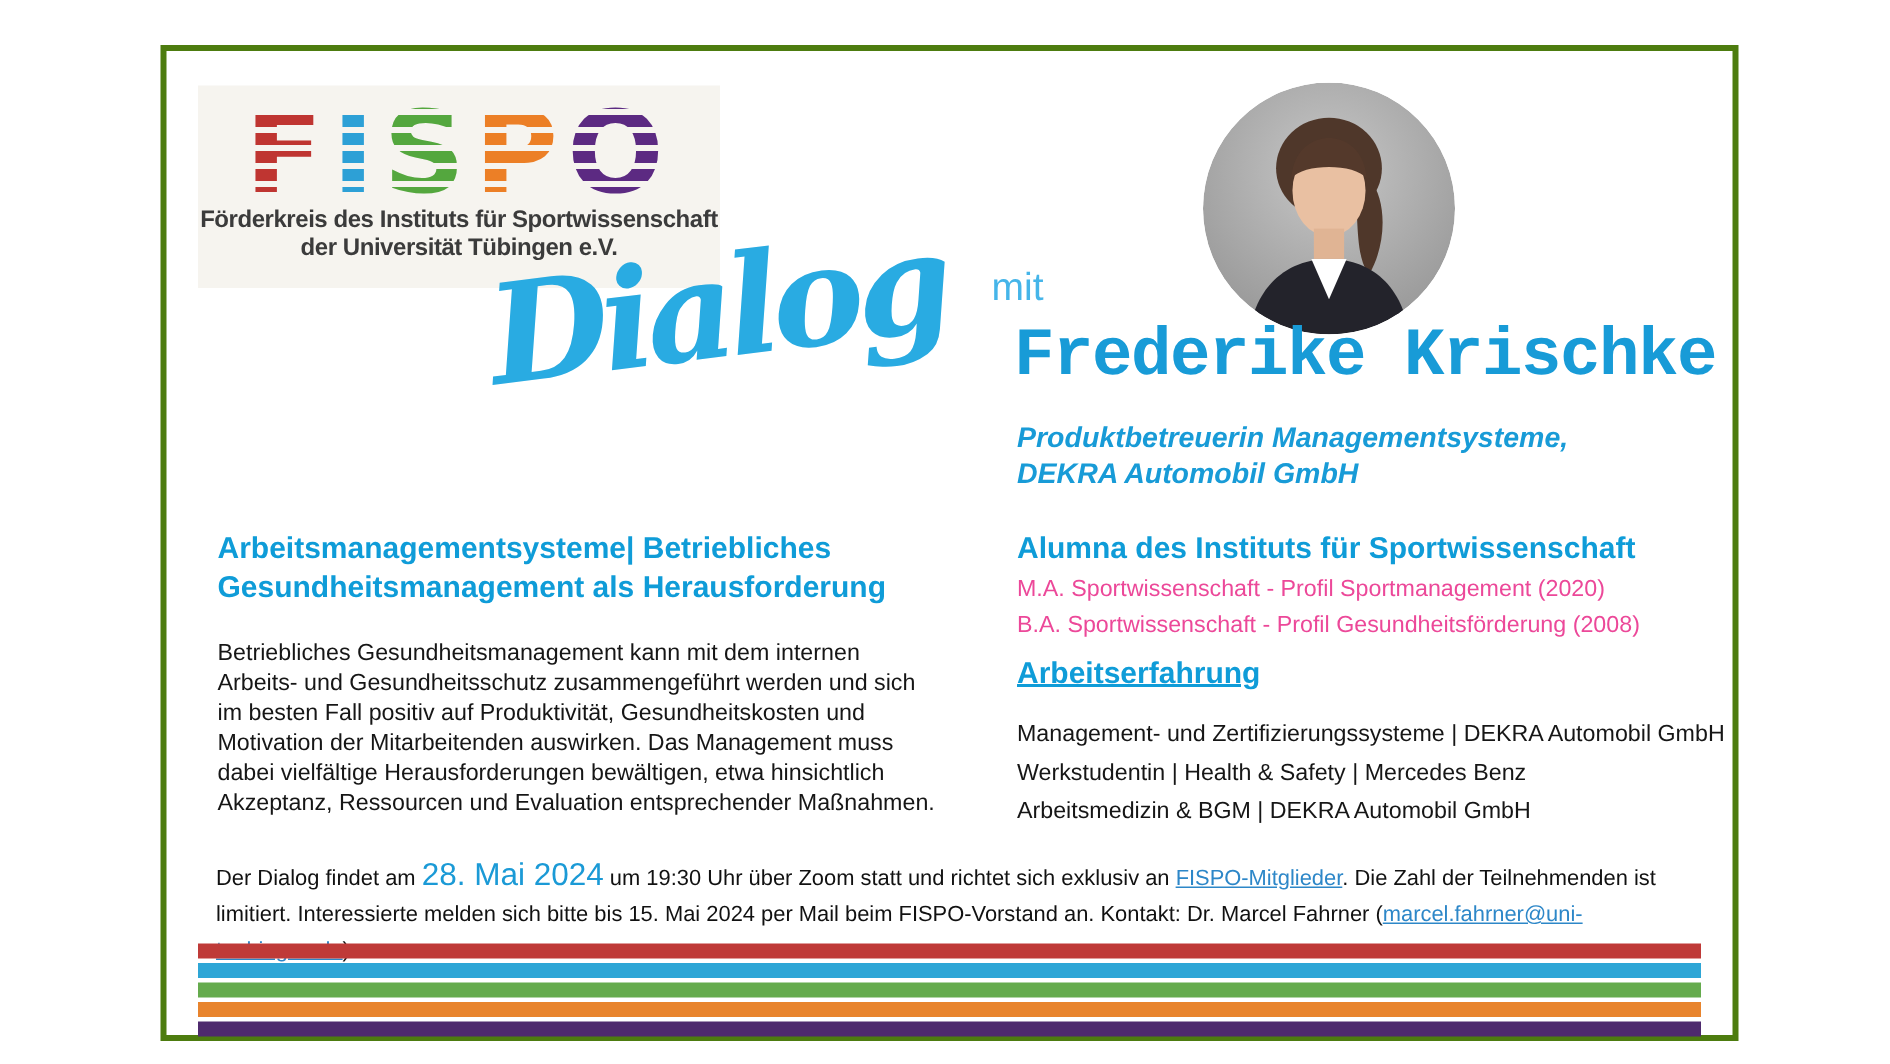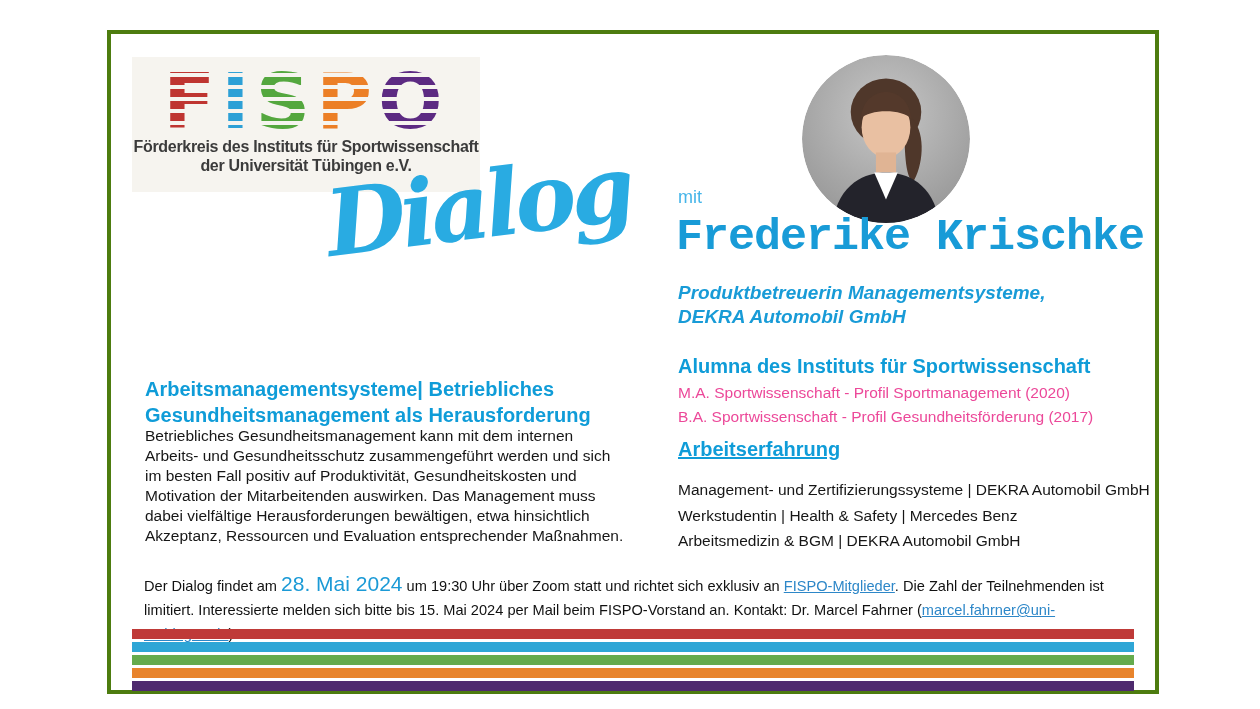--- a/index.html
+++ b/index.html
@@ -21,21 +21,21 @@
   
   .dialog-script{position:absolute;left:152px;top:118px;width:430px;text-align:center;
                  font-family:"DejaVu Serif",serif;font-style:italic;font-weight:bold;
                  font-size:92px;letter-spacing:-5px;transform:rotate(-7deg);}
 
   
   .photo{position:absolute;left:691px;top:21px;width:168px;height:168px;border-radius:50%;overflow:hidden;}
   .photo svg{display:block;width:100%;height:100%;}
 
   
-  .mit{position:absolute;left:567px;top:142px;font-size:18px;margin-top:11px;}
+  .mit{position:absolute;left:550px;top:142px;font-size:26px;}
   .speaker-name{position:absolute;left:565px;top:178px;font-size:45px;font-weight:bold;
                 font-family:Liberation Mono, monospace;letter-spacing:-1px;}
   .speaker-role{position:absolute;left:567px;top:247px;font-size:19px;font-weight:bold;
                 font-style:italic;line-height:24px;}
 
   
   .col-heading{font-size:20px;font-weight:bold;line-height:26px;}
   .topic-heading{position:absolute;left:34px;top:319px;width:470px;}
   .topic-body{position:absolute;left:34px;top:392px;width:485px;font-size:15.5px;
               line-height:20px;color:#161616;}
@@ -96,27 +96,27 @@
       </svg>
     </div>
 
     <div class="mit" style="color: rgb(69, 181, 233);">mit</div>
     <div class="speaker-name" style="color: rgb(24, 155, 215);">Frederike Krischke</div>
     <div class="speaker-role" style="color: rgb(24, 155, 215);">
       <div>Produktbetreuerin Managementsysteme,</div>
       <div>DEKRA Automobil GmbH</div>
     </div>
 
-    <div class="col-heading topic-heading" style="color: rgb(15, 156, 216); margin-top: 23px;">Arbeitsmanagementsysteme| Betriebliches Gesundheitsmanagement als Herausforderung</div>
+    <div class="col-heading topic-heading" style="color: rgb(15, 156, 216);">Arbeitsmanagementsysteme| Betriebliches Gesundheitsmanagement als Herausforderung</div>
     <div class="topic-body">Betriebliches Gesundheitsmanagement kann mit dem internen Arbeits- und Gesundheitsschutz zusammengeführt werden und sich im besten Fall positiv auf Produktivität, Gesundheitskosten und Motivation der Mitarbeitenden auswirken. Das Management muss dabei vielfältige Herausforderungen bewältigen, etwa hinsichtlich Akzeptanz, Ressourcen und Evaluation entsprechender Maßnahmen.</div>
 
     <div class="col-heading alumna-heading" style="color: rgb(15, 156, 216);">Alumna des Instituts für Sportwissenschaft</div>
     <div class="alumna-list">
       <div>M.A. Sportwissenschaft - Profil Sportmanagement (2020)</div>
-      <div>B.A. Sportwissenschaft - Profil Gesundheitsförderung (2017)</div>
+      <div>B.A. Sportwissenschaft - Profil Gesundheitsförderung (2008)</div>
     </div>
 
     <div class="col-heading exp-heading" style="color: rgb(15, 156, 216);">Arbeitserfahrung</div>
     <div class="exp-list">
       <div>Management- und Zertifizierungssysteme | DEKRA Automobil GmbH</div>
       <div>Werkstudentin | Health &amp; Safety | Mercedes Benz</div>
       <div>Arbeitsmedizin &amp; BGM | DEKRA Automobil GmbH</div>
     </div>
 
     <div class="note">

